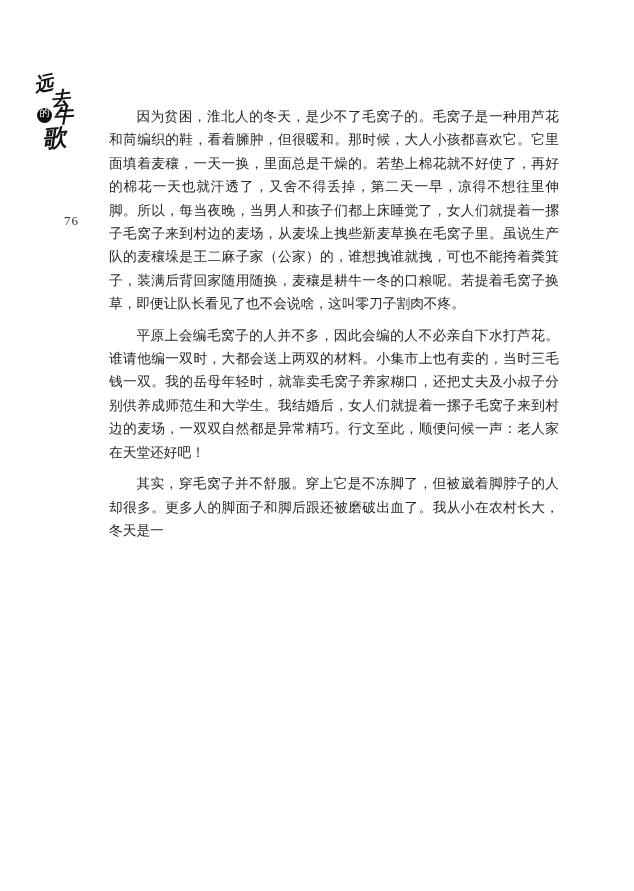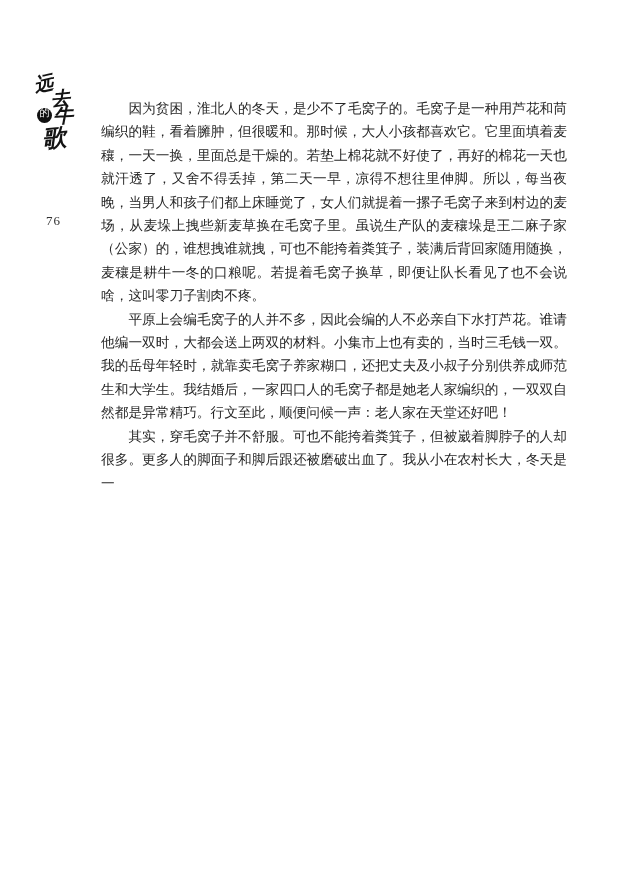--- a/index.html
+++ b/index.html
@@ -36,41 +36,41 @@
     line-height: 15px;
     text-align: center;
     font-style: normal;
     font-weight: normal;
   }
   .c-niu  { left: 19px; top: 33px; font-size: 20px; transform: rotate(-3deg); }
   .c-ge   { left: 8px;  top: 54px; font-size: 24px; transform: rotate(-6deg); }
 
   .page-number {
     position: absolute;
-    left: 46px;
+    left: 64px;
     top: 213px;
     font-size: 13px;
     letter-spacing: 1px;
     color: #303030;
   }
 
   
   .text-column {
     position: absolute;
     left: 101px;
     top: 97px;
     width: 466px;
     font-size: 13.7px;
     line-height: 23.4px;
     color: #262626;
     text-align: justify;
     text-justify: inter-ideograph;
   }
   .text-column p {
-    margin: 0;
+    margin: 8px;
     padding: 0;
     text-indent: 2em;
   }
 </style>
 </head>
 <body>
 
 <div class="page">
 
   <div class="calligraphy">
@@ -78,17 +78,17 @@
     <span class="c c-qu">去</span>
     <span class="c c-de">的</span>
     <span class="c c-niu">牛</span>
     <span class="c c-ge">歌</span>
   </div>
 
   <div class="page-number">76</div>
 
   <div class="text-column">
     <p>因为贫困，淮北人的冬天，是少不了毛窝子的。毛窝子是一种用芦花和苘编织的鞋，看着臃肿，但很暖和。那时候，大人小孩都喜欢它。它里面填着麦穰，一天一换，里面总是干燥的。若垫上棉花就不好使了，再好的棉花一天也就汗透了，又舍不得丢掉，第二天一早，凉得不想往里伸脚。所以，每当夜晚，当男人和孩子们都上床睡觉了，女人们就提着一摞子毛窝子来到村边的麦场，从麦垛上拽些新麦草换在毛窝子里。虽说生产队的麦穰垛是王二麻子家（公家）的，谁想拽谁就拽，可也不能挎着粪箕子，装满后背回家随用随换，麦穰是耕牛一冬的口粮呢。若提着毛窝子换草，即便让队长看见了也不会说啥，这叫零刀子割肉不疼。</p>
-    <p>平原上会编毛窝子的人并不多，因此会编的人不必亲自下水打芦花。谁请他编一双时，大都会送上两双的材料。小集市上也有卖的，当时三毛钱一双。我的岳母年轻时，就靠卖毛窝子养家糊口，还把丈夫及小叔子分别供养成师范生和大学生。我结婚后，一家四口人的毛窝子都是她老人家编织的，一双双自然都是异常精巧。行文至此，顺便问候一声：老人家在天堂还好吧！</p>
-    <p>其实，穿毛窝子并不舒服。可也不能挎着粪箕子，但被崴着脚脖子的人却很多。更多人的脚面子和脚后跟还被磨破出血了。我从小在农村长大，冬天是一</p>
+    <p>平原上会编毛窝子的人并不多，因此会编的人不必亲自下水打芦花。谁请他编一双时，大都会送上两双的材料。小集市上也有卖的，当时三毛钱一双。我的岳母年轻时，就靠卖毛窝子养家糊口，还把丈夫及小叔子分别供养成师范生和大学生。我结婚后，女人们就提着一摞子毛窝子来到村边的麦场，一双双自然都是异常精巧。行文至此，顺便问候一声：老人家在天堂还好吧！</p>
+    <p>其实，穿毛窝子并不舒服。穿上它是不冻脚了，但被崴着脚脖子的人却很多。更多人的脚面子和脚后跟还被磨破出血了。我从小在农村长大，冬天是一</p>
   </div>
 
 </div>
 
 </body></html>

